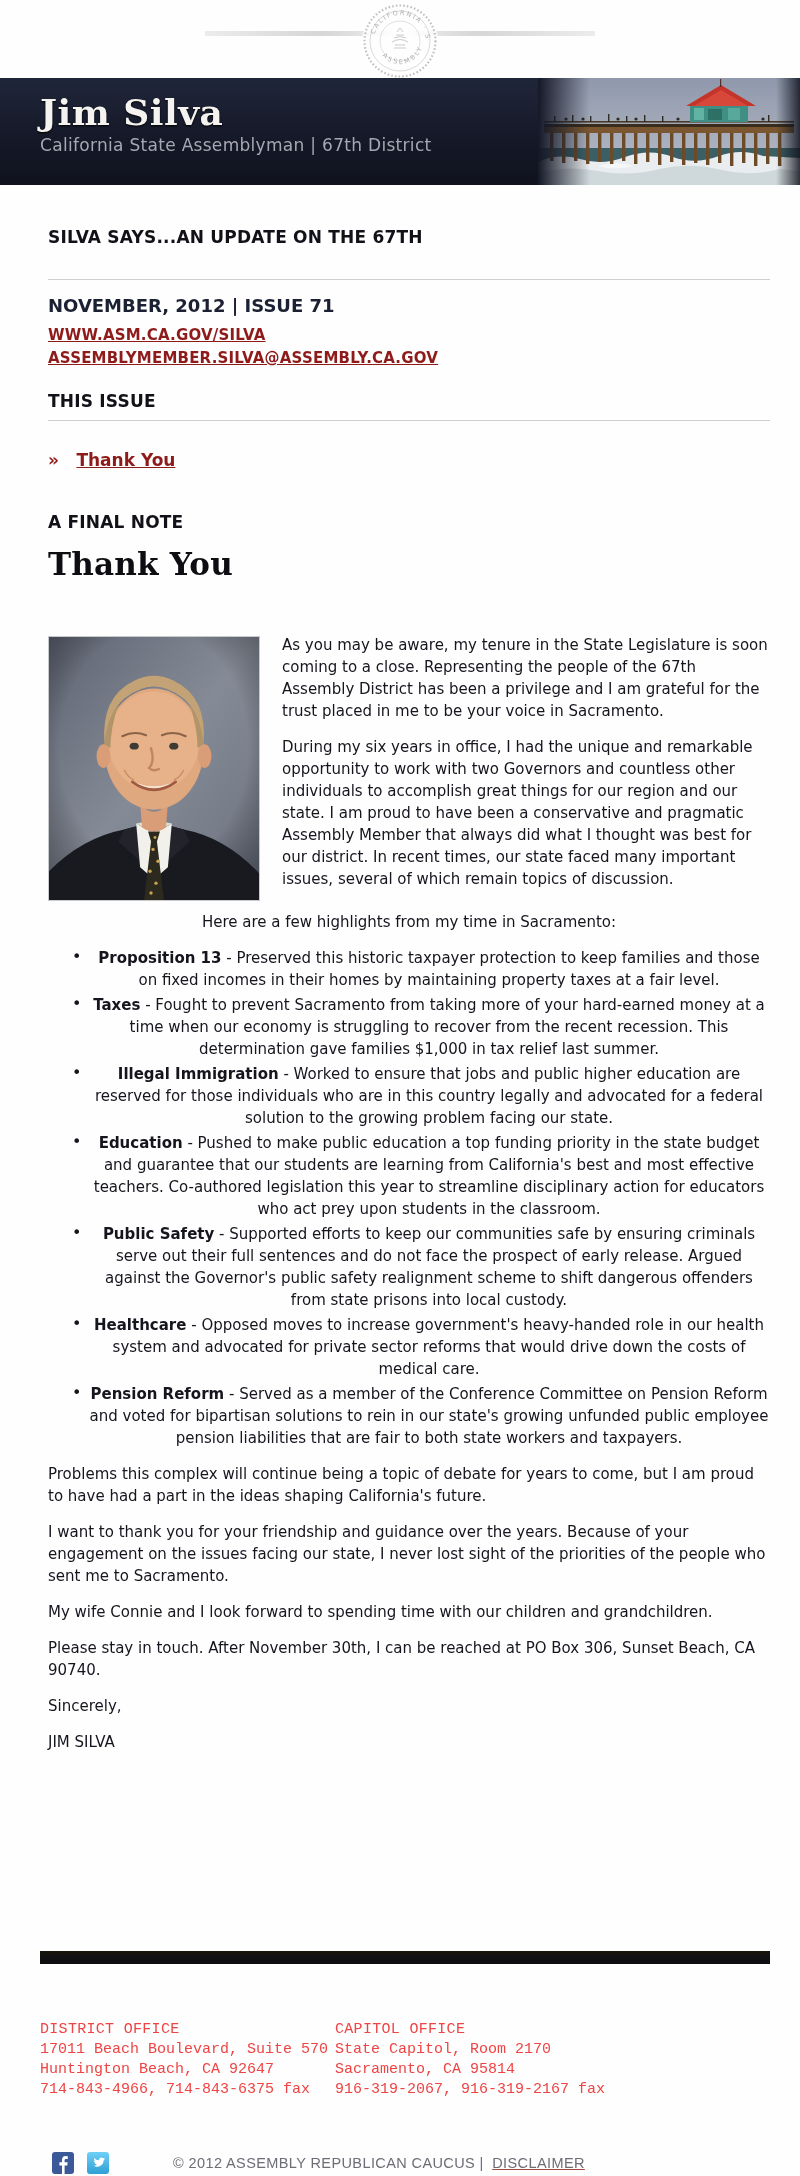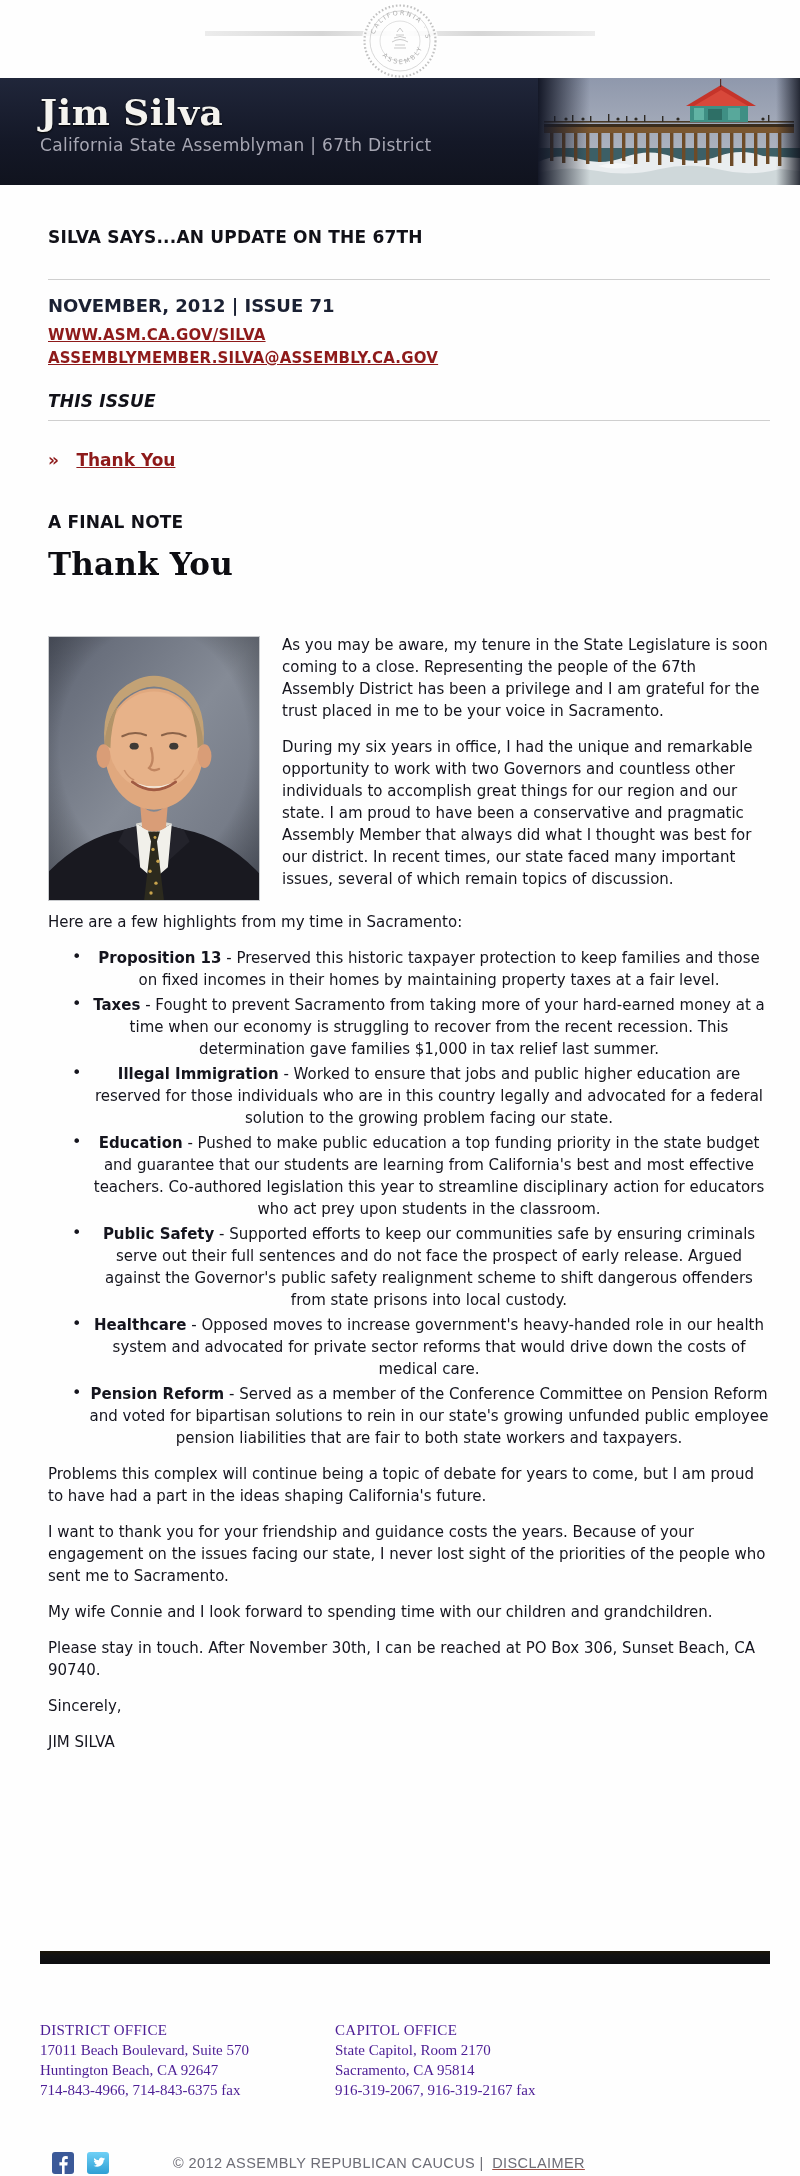--- a/index.html
+++ b/index.html
@@ -23,41 +23,41 @@
   .content{flex:1 1 auto;padding:0 30px 0 48px;}
   .rule{border:0;border-top:1px solid #cfcfcf;margin:0;}
   .sec-head{font-size:17px;line-height:21px;font-weight:bold;color:#111118;letter-spacing:.2px;}
   .masthead-title{margin-top:42px;}
   .rule-a{margin-top:31px;}
   .issue-line{margin-top:15px;font-size:18px;line-height:22px;font-weight:bold;color:#1b2133;}
   .red-link{color:#8e1a1a;font-weight:bold;text-decoration:underline;cursor:pointer;}
   .mast-link{display:block;font-size:15px;line-height:21px;letter-spacing:.2px;}
   .site-link{margin-top:8px;}
   .email-link{margin-top:2px;}
-  .this-issue{margin-top:22px;font-style:italic;}
+  .this-issue{margin-top:22px;}
   .rule-b{margin-top:8px;}
   .toc-item{margin-top:27px;font-size:17px;line-height:24px;}
   .toc-marker{color:#8e1a1a;font-weight:bold;margin-right:12px;}
   .toc-link{font-size:17px;}
   .kicker{margin-top:40px;}
   .headline{margin-top:13px;font-family:"DejaVu Serif",serif;font-weight:bold;font-size:31px;
         line-height:36px;color:#0d0d12;letter-spacing:.2px;}
   .article{margin-top:52px;font-size:15px;line-height:22px;}
   .article p{margin:0 0 14px 0;}
   .portrait{float:left;width:212px;height:265px;margin:2px 22px 10px 0;border:1px solid #c8cacd;box-sizing:border-box;}
-  .after-float{clear:none;}
+  .after-float{clear:none;text-align:center;}
   .highlights{margin:12px 0 14px 40px;padding:0;text-align:center;}
   .highlights li{list-style:none;position:relative;margin:0 0 3px 0;}
   .highlights li::before{content:"\2022";position:absolute;left:-16px;top:-1px;font-size:16px;color:#15151e;}
   .topic{font-weight:bold;}
   .sig-block p{margin-bottom:14px;}
   
   .footer-block{flex:0 0 auto;padding:0 30px 0 40px;}
   .divider-bar{height:13px;background:linear-gradient(#1a1408,#121212 30%,#0d0d11);margin-top:30px;}
-  .offices{display:flex;margin-top:56px;font-family:Liberation Serif, serif;color:#4c1d95;}
+  .offices{display:flex;margin-top:56px;font-family:Liberation Mono, monospace;color:#ef4444;}
   .office{width:295px;font-size:15px;line-height:20px;}
   .office-title{letter-spacing:.3px;}
   .bottom-row{display:flex;align-items:center;margin-top:50px;height:26px;padding-left:12px;}
   .social{display:flex;gap:13px;}
   .social a{display:block;width:22px;height:22px;cursor:pointer;}
   .copyright-line{margin-left:64px;font-family:"Liberation Sans",sans-serif;font-size:14.5px;
         color:#6d6d76;letter-spacing:.4px;}
   .copyright-line .disclaimer{color:#6d6d76;text-decoration:underline;text-decoration-color:#a04a42;
         font-weight:normal;cursor:pointer;margin-left:4px;}
 </style>
@@ -259,21 +259,21 @@
         <li><span class="topic">Taxes</span><span> - Fought to prevent Sacramento from taking more of your hard-earned money at a time when our economy is struggling to recover from the recent recession.  This determination gave families $1,000 in tax relief last summer.</span></li>
         <li><span class="topic">Illegal Immigration</span><span> - Worked to ensure that jobs and public higher education are reserved for those individuals who are in this country legally and advocated for a federal solution to the growing problem facing our state.</span></li>
         <li><span class="topic">Education</span><span> - Pushed to make public education a top funding priority in the state budget and guarantee that our students are learning from California's best and most effective teachers. Co-authored legislation this year to streamline disciplinary action for educators who act prey upon students in the classroom.</span></li>
         <li><span class="topic">Public Safety</span><span> - Supported efforts to keep our communities safe by ensuring criminals serve out their full sentences and do not face the prospect of early release.  Argued against the Governor's public safety realignment scheme to shift dangerous offenders from state prisons into local custody.</span></li>
         <li><span class="topic">Healthcare</span><span> - Opposed moves to increase government's heavy-handed role in our health system and advocated for private sector reforms that would drive down the costs of medical care.</span></li>
         <li><span class="topic">Pension Reform</span><span> - Served as a member of the Conference Committee on Pension Reform and voted for bipartisan solutions to rein in our state's growing unfunded public employee pension liabilities that are fair to both state workers and taxpayers.</span></li>
       </ul>
 
       <div class="sig-block">
         <p>Problems this complex will continue being a topic of debate for years to come, but I am proud to have had a part in the ideas shaping California's future.</p>
-        <p>I want to thank you for your friendship and guidance costs the years.  Because of your engagement on the issues facing our state, I never lost sight of the priorities of the people who sent me to Sacramento.</p>
+        <p>I want to thank you for your friendship and guidance over the years.  Because of your engagement on the issues facing our state, I never lost sight of the priorities of the people who sent me to Sacramento.</p>
         <p>My wife Connie and I look forward to spending time with our children and grandchildren.</p>
         <p>Please stay in touch. After November 30th, I can be reached at PO Box 306, Sunset Beach, CA 90740.</p>
         <p>Sincerely,</p>
         <p>JIM SILVA</p>
       </div>
     </div>
   </div>
 
   <div class="footer-block">
     <div class="divider-bar"></div>

